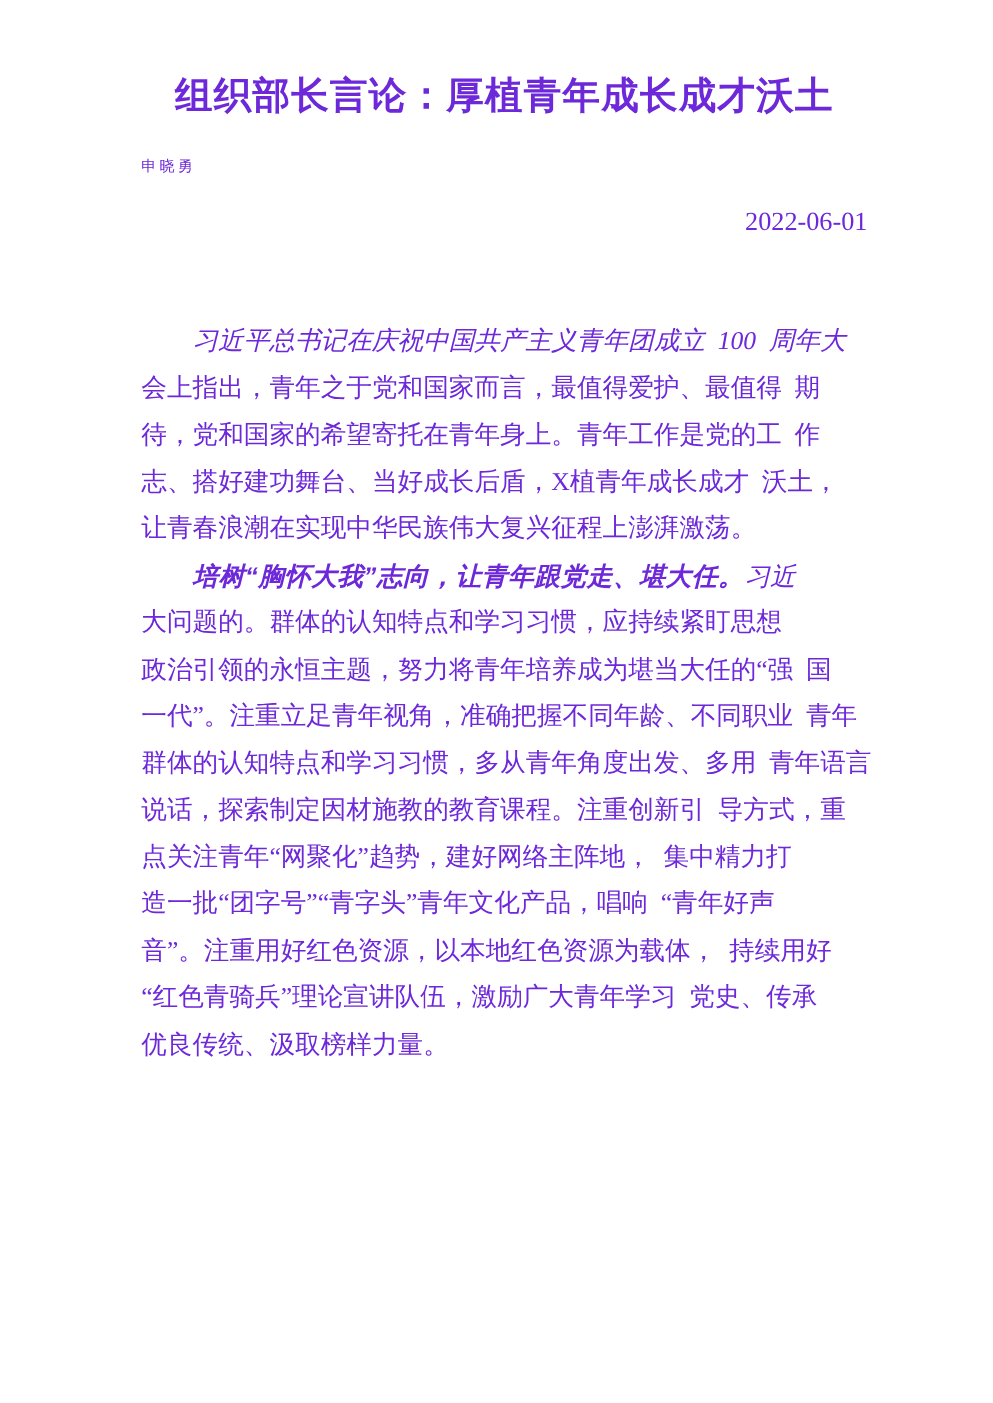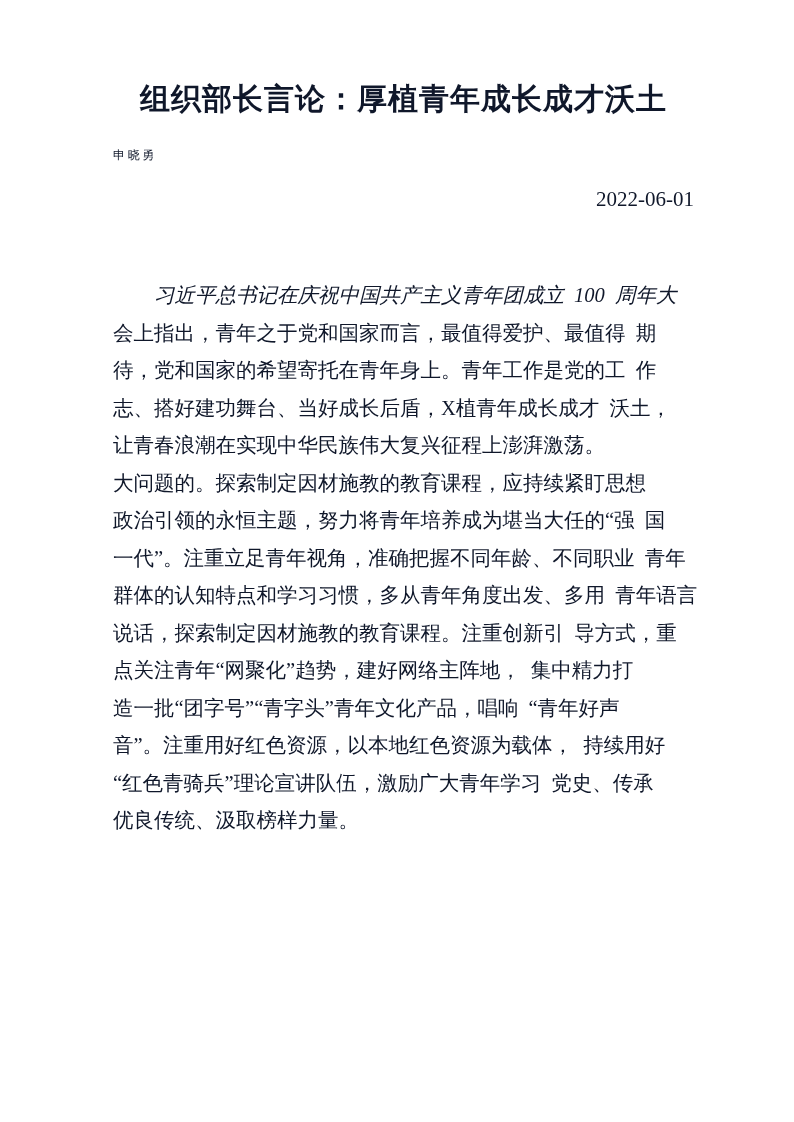--- a/index.html
+++ b/index.html
@@ -1,22 +1,22 @@
 <!DOCTYPE html>
 <html><head>
 <meta charset="utf-8">
 <style>
   html, body { margin: 0; padding: 0; background: #ffffff; }
   .page {
     width: 794px;
     height: 990px;
     background: #ffffff;
-    color: #0f172a;
+    color: #6d28d9;
     box-sizing: border-box;
-    padding: 80px 100px 0 113px;
+    padding: 58px 100px 0 113px;
     font-family: "Liberation Serif", serif;
     overflow: hidden;
     position: relative;
   }
   .doc-title {
     font-size: 30px;
     font-weight: bold;
     text-align: center;
     line-height: 38px;
     letter-spacing: 1px;
@@ -58,21 +58,22 @@
 <div class="page">
   <div class="doc-title">组织部长言论：厚植青年成长成才沃土</div>
   <div class="doc-author">申晓勇</div>
   <div class="doc-date">2022-06-01</div>
   <div class="doc-body">
       <div class="line first-line"><span class="seg">习近平总书记在庆祝中国共产主义青年团成立 100 周年大</span></div>
       <div class="line"><span class="seg">会上指出，青年之于党和国家而言，最值得爱护、最值得 期</span></div>
       <div class="line"><span class="seg">待，党和国家的希望寄托在青年身上。青年工作是党的工 作</span></div>
       <div class="line"><span class="seg">志、搭好建功舞台、当好成长后盾，X植青年成长成才 沃土，</span></div>
       <div class="line"><span class="seg">让青春浪潮在实现中华民族伟大复兴征程上澎湃激荡。</span></div>
-      <div class="line"><span class="seg">大问题的。探索制定因材施教的教育课程，应持续紧盯思想</span></div>
+      <div class="line first-line"><span class="seg bold-lead">培树“胸怀大我”志向，让青年跟党走、堪大任。</span><span class="seg">习近</span></div>
+      <div class="line"><span class="seg">大问题的。群体的认知特点和学习习惯，应持续紧盯思想</span></div>
       <div class="line"><span class="seg">政治引领的永恒主题，努力将青年培养成为堪当大任的“强 国</span></div>
       <div class="line"><span class="seg">一代”。注重立足青年视角，准确把握不同年龄、不同职业 青年</span></div>
       <div class="line"><span class="seg">群体的认知特点和学习习惯，多从青年角度出发、多用 青年语言</span></div>
       <div class="line"><span class="seg">说话，探索制定因材施教的教育课程。注重创新引 导方式，重</span></div>
       <div class="line"><span class="seg">点关注青年“网聚化”趋势，建好网络主阵地， 集中精力打</span></div>
       <div class="line"><span class="seg">造一批“团字号”“青字头”青年文化产品，唱响 “青年好声</span></div>
       <div class="line"><span class="seg">音”。注重用好红色资源，以本地红色资源为载体， 持续用好</span></div>
       <div class="line"><span class="seg">“红色青骑兵”理论宣讲队伍，激励广大青年学习 党史、传承</span></div>
       <div class="line"><span class="seg">优良传统、汲取榜样力量。</span></div>
     </div>

